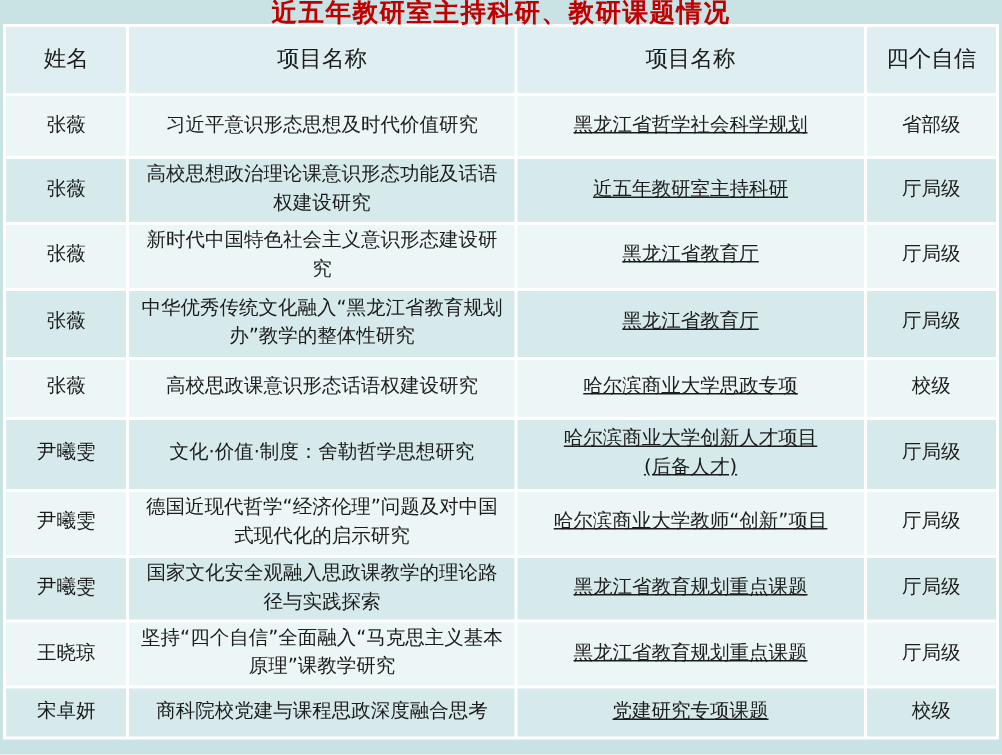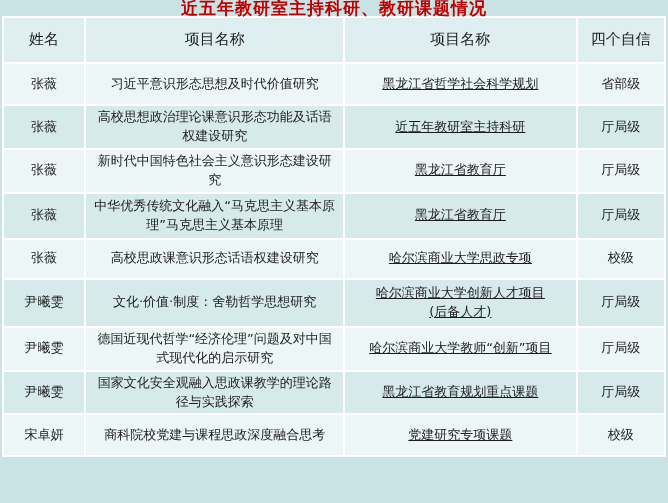--- a/index.html
+++ b/index.html
@@ -106,21 +106,21 @@
     <td class="cell-category">厅局级</td>
   </tr>
       <tr>
     <td class="cell-name">张薇</td>
     <td class="cell-project">新时代中国特色社会主义意识形态建设研究</td>
     <td class="cell-source">黑龙江省教育厅</td>
     <td class="cell-category">厅局级</td>
   </tr>
       <tr>
     <td class="cell-name">张薇</td>
-    <td class="cell-project">中华优秀传统文化融入“马克思主义基本原理”马克思主义基本原理</td>
+    <td class="cell-project">中华优秀传统文化融入“黑龙江省教育规划办”教学的整体性研究</td>
     <td class="cell-source">黑龙江省教育厅</td>
     <td class="cell-category">厅局级</td>
   </tr>
       <tr>
     <td class="cell-name">张薇</td>
     <td class="cell-project">高校思政课意识形态话语权建设研究</td>
     <td class="cell-source">哈尔滨商业大学思政专项</td>
     <td class="cell-category">校级</td>
   </tr>
       <tr>
@@ -136,19 +136,25 @@
     <td class="cell-source">哈尔滨商业大学教师“创新”项目</td>
     <td class="cell-category">厅局级</td>
   </tr>
       <tr>
     <td class="cell-name">尹曦雯</td>
     <td class="cell-project">国家文化安全观融入思政课教学的理论路径与实践探索</td>
     <td class="cell-source">黑龙江省教育规划重点课题</td>
     <td class="cell-category">厅局级</td>
   </tr>
       <tr>
+    <td class="cell-name">王晓琼</td>
+    <td class="cell-project">坚持“四个自信”全面融入“马克思主义基本原理”课教学研究</td>
+    <td class="cell-source">黑龙江省教育规划重点课题</td>
+    <td class="cell-category">厅局级</td>
+  </tr>
+      <tr>
     <td class="cell-name">宋卓妍</td>
     <td class="cell-project">商科院校党建与课程思政深度融合思考</td>
     <td class="cell-source">党建研究专项课题</td>
     <td class="cell-category">校级</td>
   </tr>
     </tbody>
 </table>
 
 </body></html>

